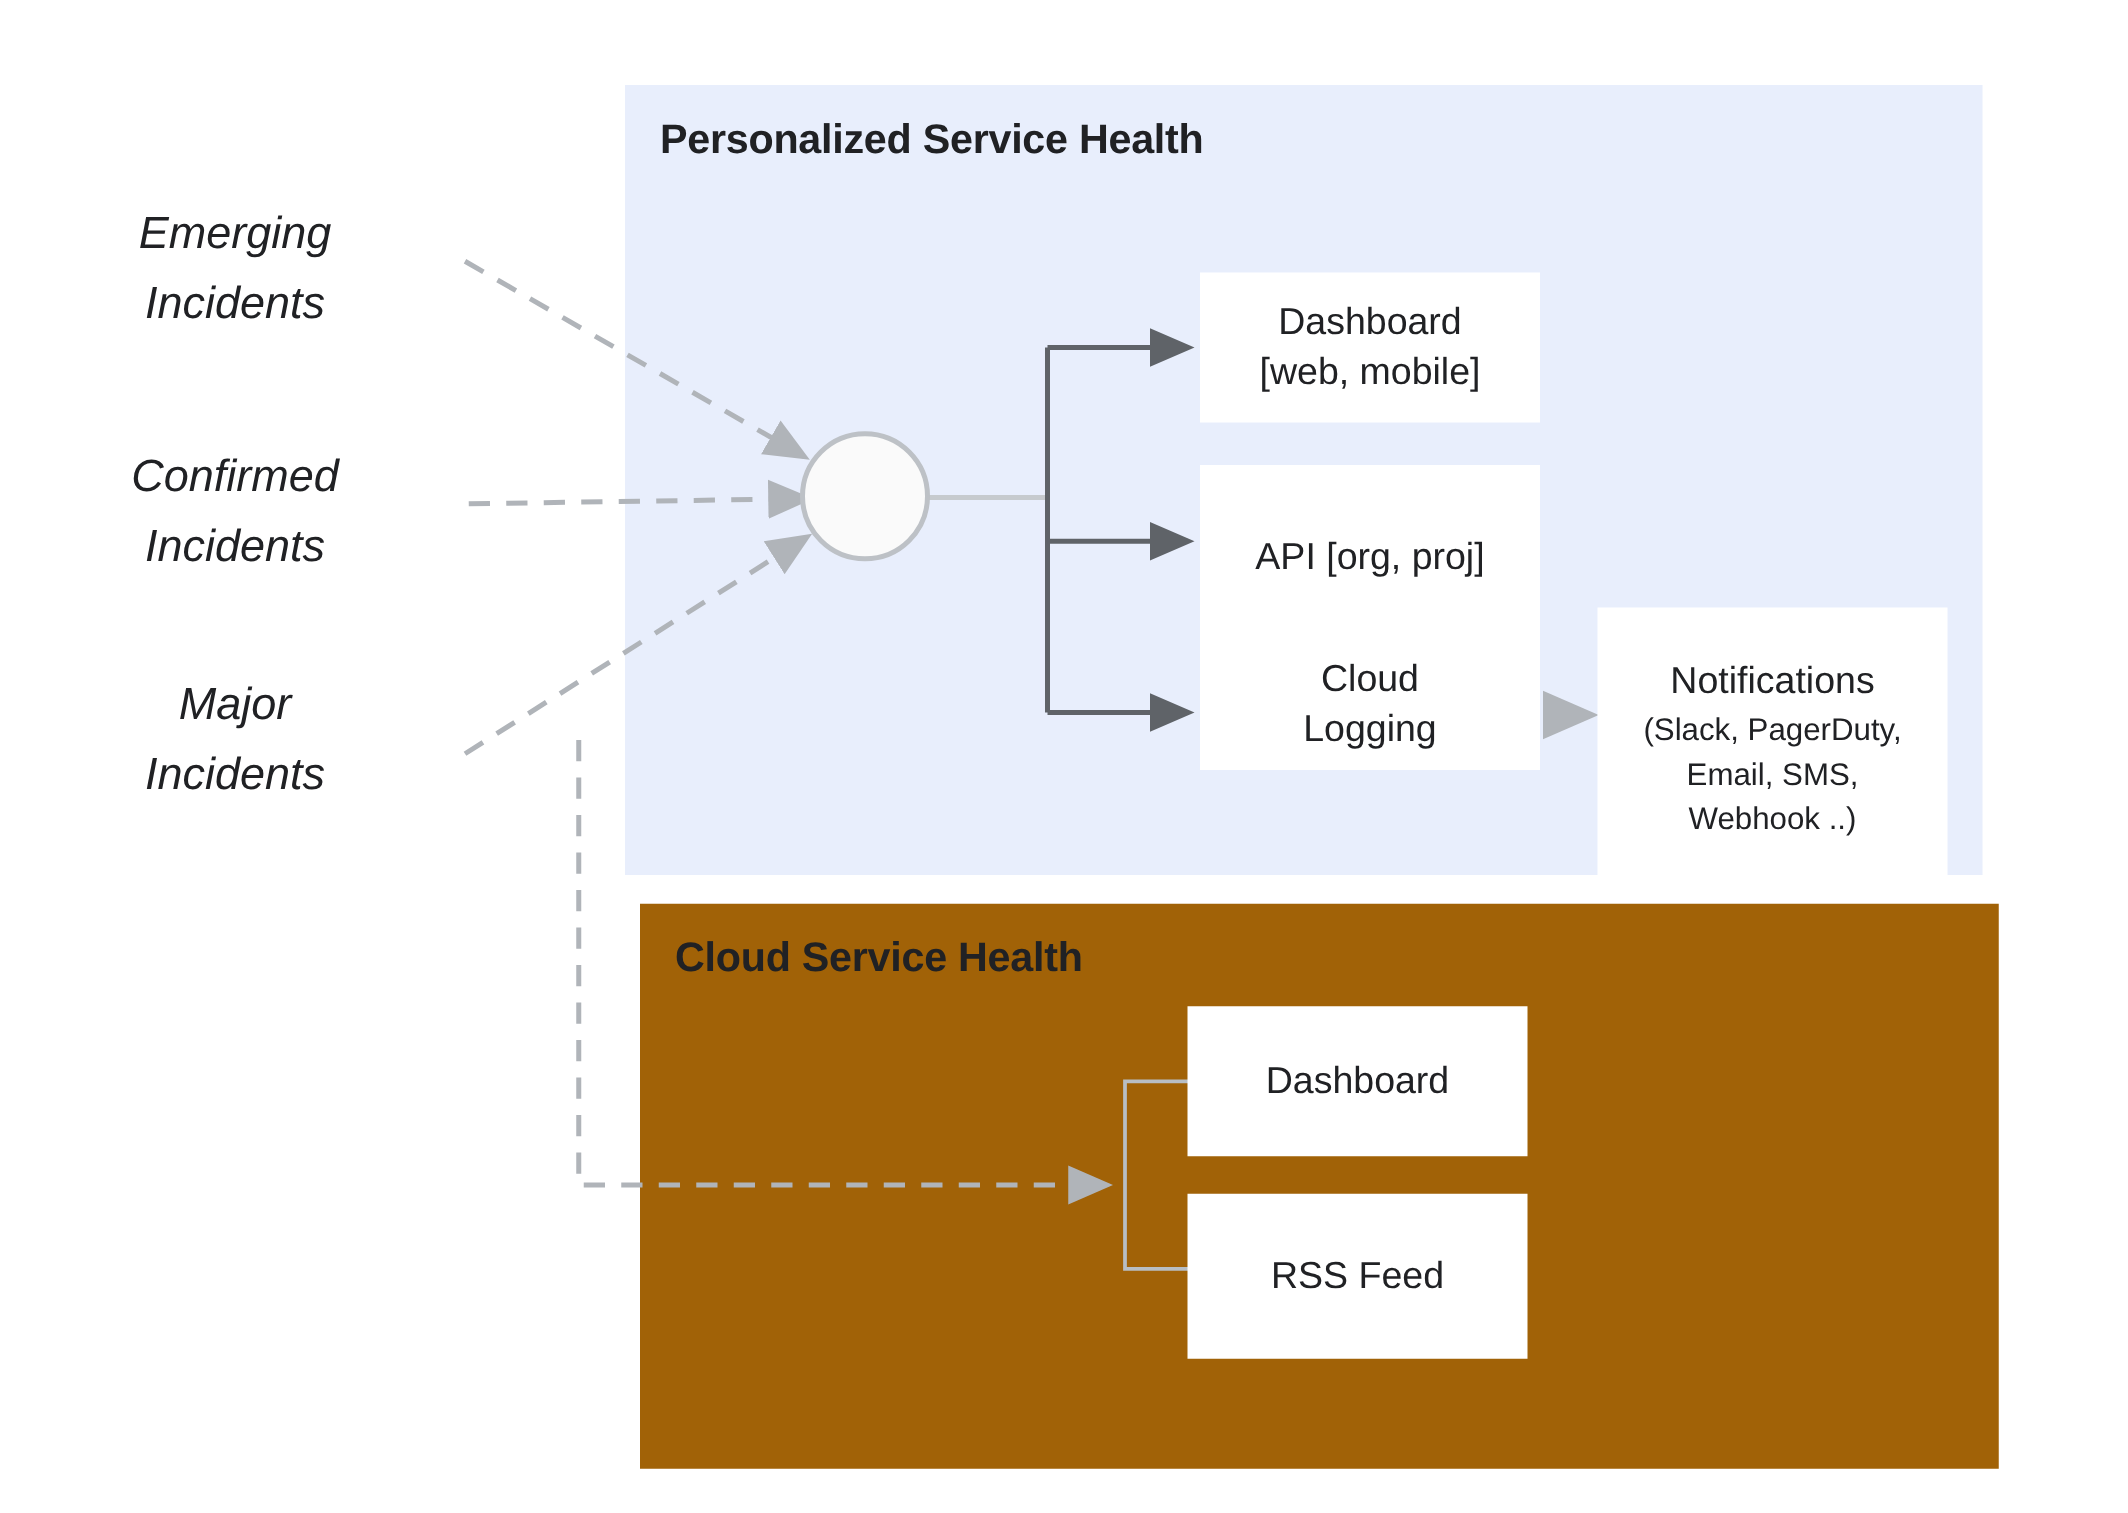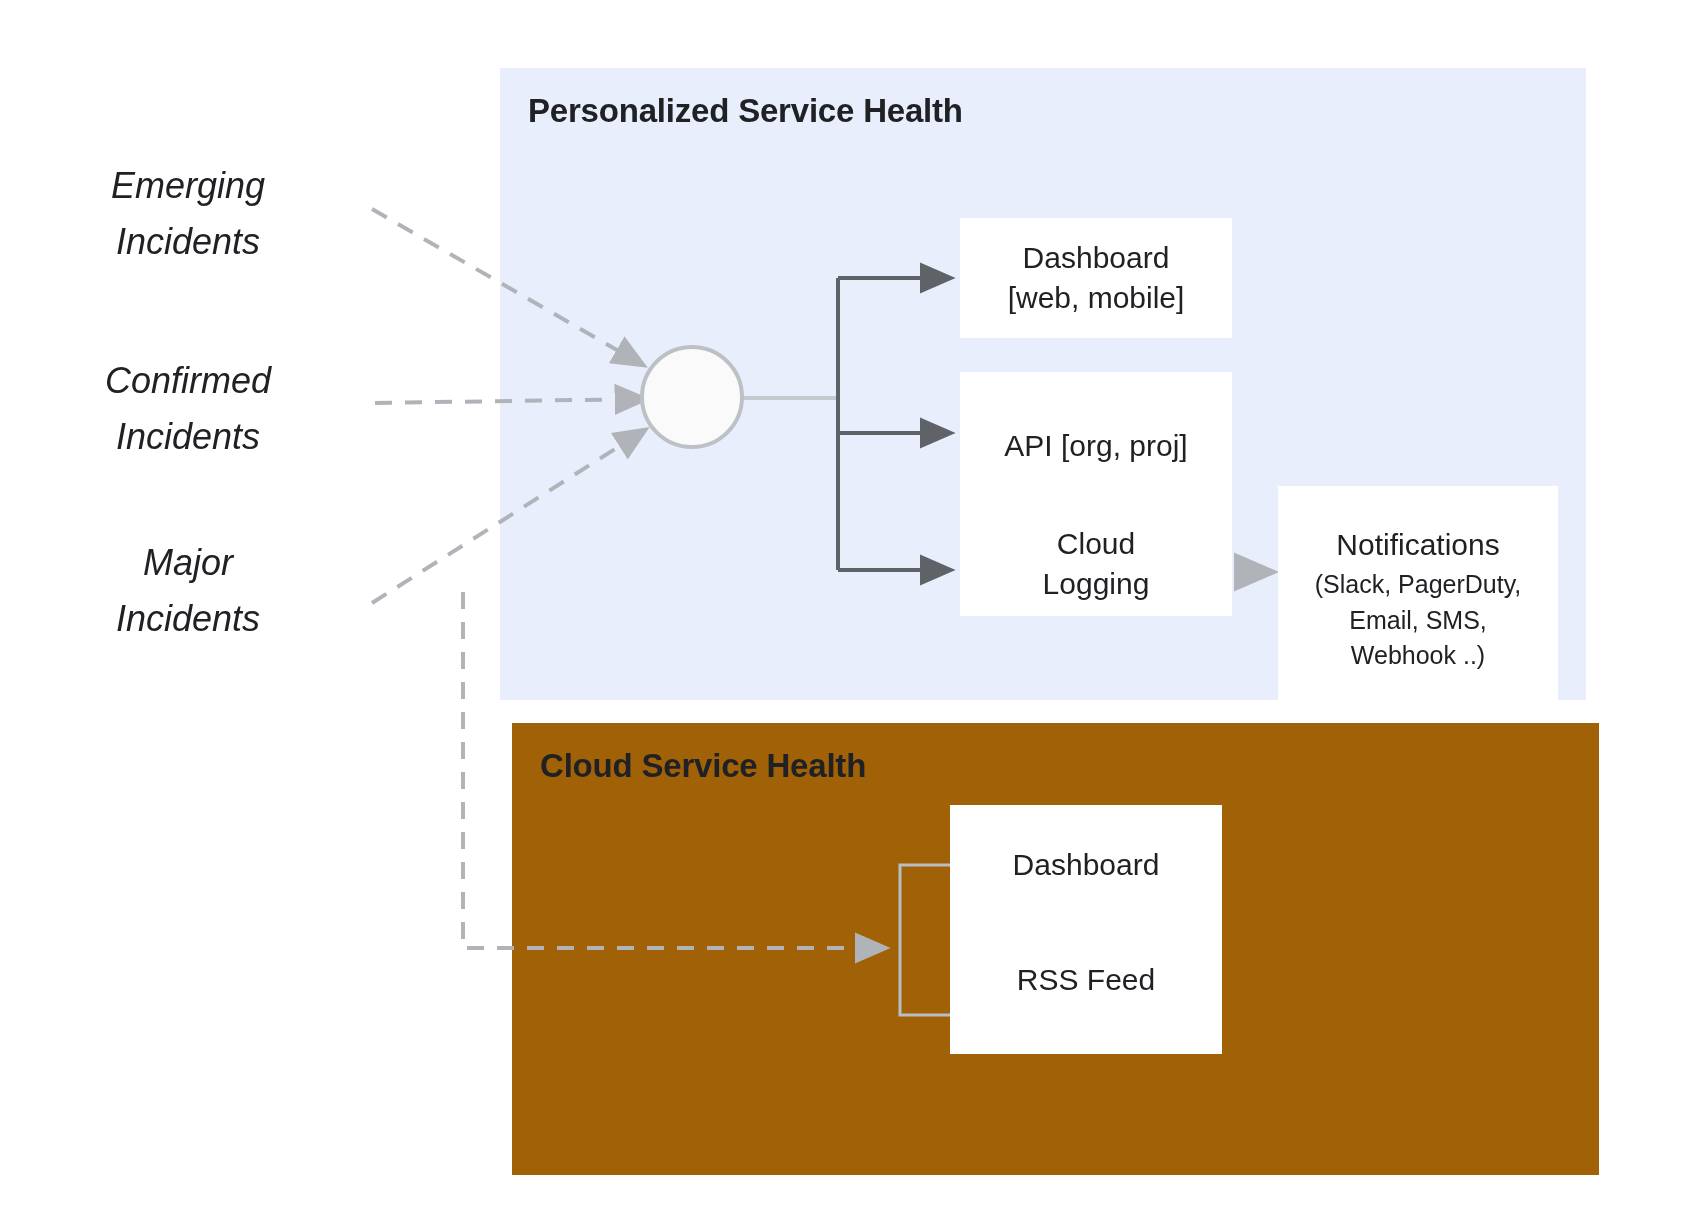--- a/index.html
+++ b/index.html
@@ -63,21 +63,21 @@
     color: #202124;
     font-size: 30px;
     line-height: 1.33;
     box-sizing: border-box;
   }
   #box-dashboard-web { left: 960px; top: 218px; width: 272px; height: 120px; }
   #box-api           { left: 960px; top: 372px; width: 272px; height: 148px; }
   #box-cloud-logging { left: 960px; top: 512px; width: 272px; height: 104px; }
   #box-notifications { left: 1278px; top: 486px; width: 280px; height: 227px; }
   #box-dashboard-csh { left: 950px; top: 805px;  width: 272px; height: 120px; }
-  #box-rss-feed      { left: 950px; top: 906px;  width: 272px; height: 148px; justify-content: center; }
+  #box-rss-feed      { left: 950px; top: 955px;  width: 272px; height: 132px; justify-content: center; }
 
   .node-line { display: block; white-space: nowrap; }
   #box-notifications .node-title { font-size: 30px; margin-bottom: 2px; }
   #box-notifications .node-sub {
     font-size: 25px;
     line-height: 1.42;
   }
 
   
   .src-label {

